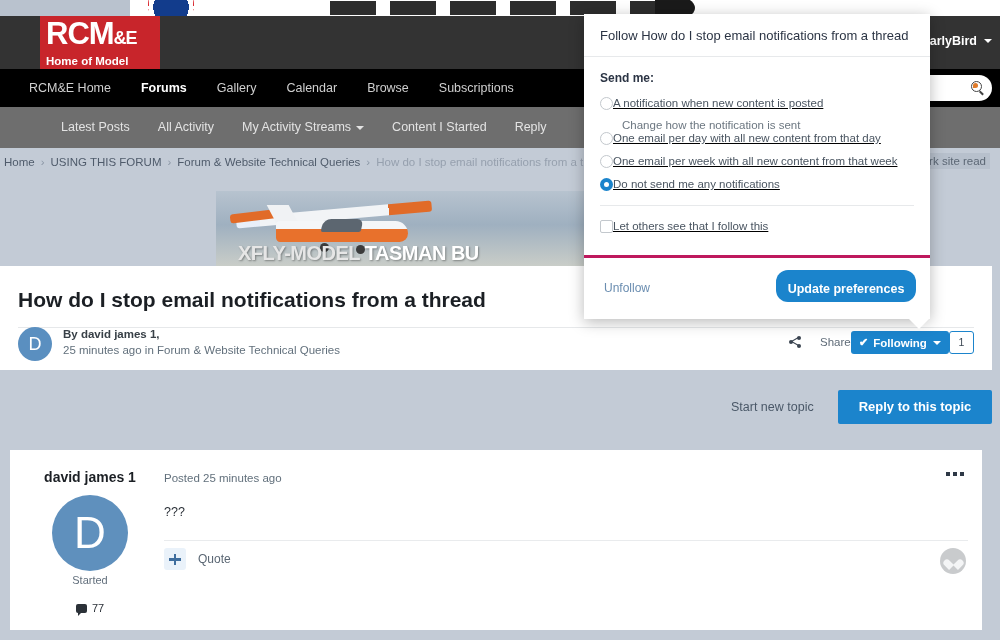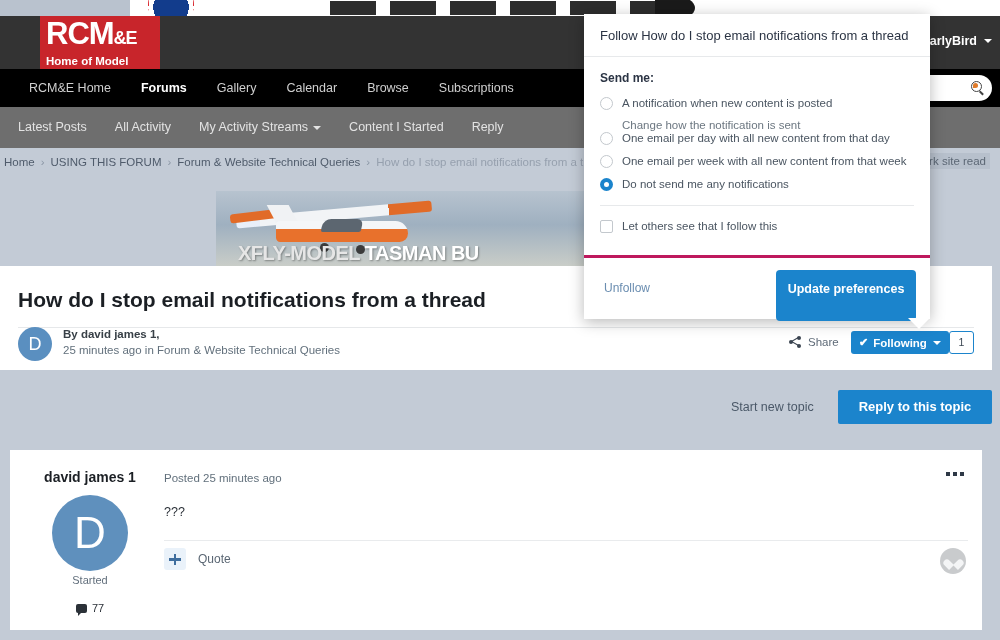--- a/index.html
+++ b/index.html
@@ -86,21 +86,21 @@
     border:1.7px solid #444; border-radius:50%;
   }
   .search-icon::after{
     content:""; position:absolute; right:-3px; bottom:-3px; width:5px;height:1.7px;
     background:#444; transform:rotate(45deg);
   }
   .search-icon .nib { position:absolute; left:1px; top:1px; width:5px;height:5px;background:#e07b2a; border-radius:50% 50% 50% 0;}
 
   
   .nav2 {
-    position:absolute; top:107px; left:0; width:1000px; height:41px; background:#6e6e6e;
+    position:absolute; top:107px; left:0; width:1000px; height:41px; background:#6e6e6e;padding-left:43px;
   }
   .nav2 .items { display:flex; align-items:center; height:41px; padding-left:4px; }
   .nav2 a {
     color:#e3e3e3; font-size:12.5px; text-decoration:none; padding:0 14px; line-height:41px;
     display:flex; align-items:center; gap:5px;
   }
   .caret-s {
     width:0;height:0;border-left:4px solid transparent;border-right:4px solid transparent;
     border-top:4px solid #e3e3e3;
   }
@@ -187,21 +187,21 @@
   .topic-sep { position:absolute; left:18px; top:61px; width:956px; height:1px; background:#e6e8ea; }
   .avatar-d {
     position:absolute; left:18px; top:327px; width:34px; height:34px; border-radius:50%;
     background:#5a8fc0; color:#fff; font-size:18px; text-align:center; line-height:34px;
     font-weight:500;
   }
   .byline { position:absolute; left:63px; top:328px; font-size:11.5px; color:#384047; }
   .byline .b1 { font-weight:bold; }
   .byline .b2 { margin-top:4px; color:#62707c; }
   .share-btn {
-    position:absolute; left:789px; top:336px; display:flex; align-items:center; gap:6px;
+    position:absolute; left:789px; top:336px; display:flex; align-items:center; gap:18px;
     font-size:11.5px; color:#5f6b78;justify-content:space-between;
   }
   .share-icon { position:relative; width:13px; height:12px; }
   .share-icon i {
     position:absolute; width:4px;height:4px;background:#3a4450;border-radius:50%;
   }
   .share-icon i:nth-child(1){ left:8px; top:0; }
   .share-icon i:nth-child(2){ left:0px; top:4px; }
   .share-icon i:nth-child(3){ left:8px; top:8px; }
   .share-icon b { position:absolute; left:2px; top:3px; width:8px;height:1.3px;background:#3a4450; transform:rotate(-30deg);}
@@ -291,21 +291,21 @@
   .dialog {
     position:absolute; left:584px; top:14px; width:346px; height:305px;
     background:#fff; box-shadow: 0 3px 14px rgba(0,0,0,.28); z-index:50;
   }
   .dialog-head {
     padding:14px 16px 12px 16px; border-bottom:1px solid #e7e9eb;
   }
   .dialog-head h2 { font-size:13px; font-weight:normal; color:#2b3444; line-height:16px; }
   .dialog-body { padding:14px 16px 0 16px; }
   .sendme { font-size:12px; font-weight:bold; color:#2b3444; margin-bottom:11px; }
-  .opt { display:flex; align-items:flex-start; gap:9px; margin-bottom:9px; }
+  .opt { display:flex; align-items:flex-start; margin-bottom:9px;text-decoration:underline; }
   .radio {
     width:13px; height:13px; border-radius:50%; border:1px solid #c3c8cd;
     background:#fff; flex:0 0 auto; margin-top:1px;
   }
   .radio.sel {
     border:none; background:#1b84cc; position:relative;
   }
   .radio.sel::after {
     content:""; position:absolute; left:4px; top:4px; width:5px; height:5px;
     background:#fff; border-radius:50%;
@@ -316,23 +316,23 @@
   .cbox {
     width:13px;height:13px;border:1px solid #c3c8cd;background:#fff;border-radius:2px;
     flex:0 0 auto; margin-top:1px;
   }
   .dialog-foot {
     position:absolute; left:0; bottom:0; width:346px; height:64px;
     border-top:3px solid #be185d; background:#fff;
   }
   .unfollow { position:absolute; left:20px; top:23px; font-size:12px; color:#6a8db0; }
   .update-btn {
-    position:absolute; right:14px; top:12px; width:140px; height:51px;
+    position:absolute; right:14px; top:12px; width:140px; height:32px;
     background:#1b84cc; color:#fff; font-size:12.5px; font-weight:bold;
-    text-align:center; line-height:38px; border-radius:4px;
+    text-align:center; line-height:38px; border-radius:12px;
   }
   .dialog-arrow {
     position:absolute; left:908px; top:318px; width:0;height:0;
     border-left:11px solid transparent; border-right:11px solid transparent;
     border-top:11px solid #fff; z-index:51;
   }
 </style>
 </head>
 <body>
 

